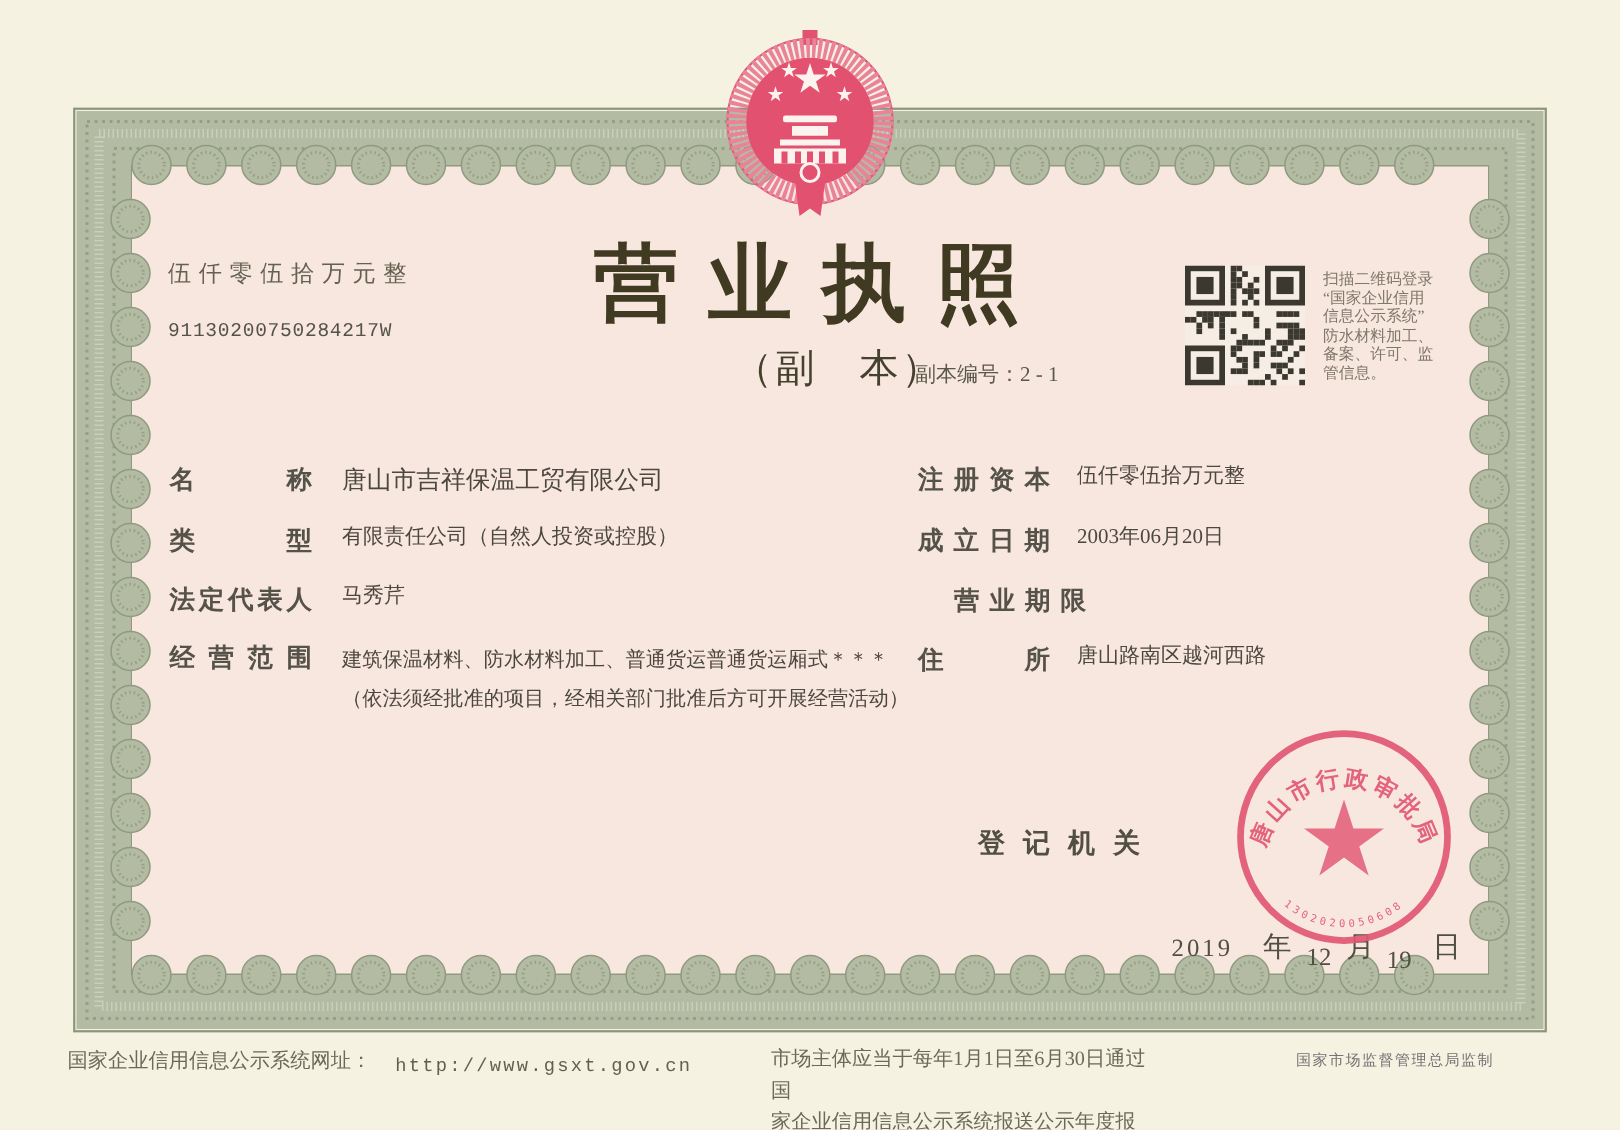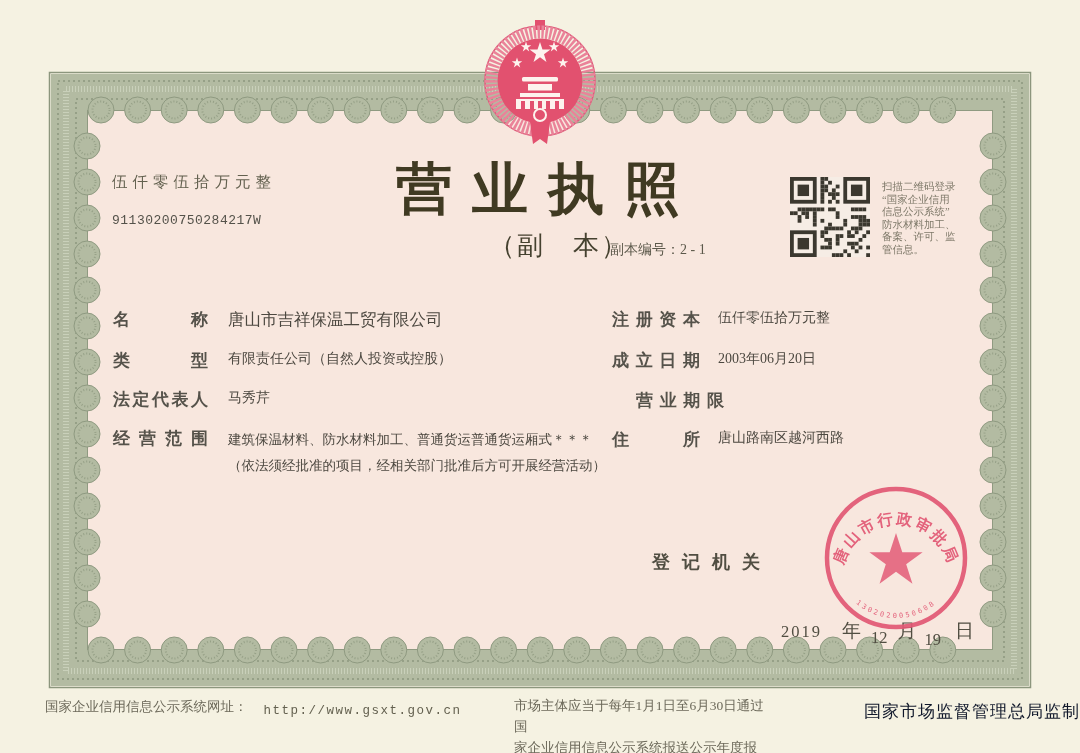--- a/index.html
+++ b/index.html
@@ -51,21 +51,21 @@
   .date-line .d { position:relative; top:8px; margin-left:8px; }
   .date-line .u-day { margin-left:14px; }
 
   .seal { position:absolute; left:818px; top:480px; width:156px; height:156px; z-index:5; opacity:.92; }
 
   .footer { position:absolute; left:0; top:692px; width:1080px; height:61px; font-size:13.5px; color:#6c695a; }
   .foot-site { position:absolute; left:45px; top:6px; white-space:nowrap; }
   .foot-site .url { font-family:"Liberation Mono","DejaVu Sans Mono",monospace; font-size:12.5px;
                     letter-spacing:1.5px; position:relative; top:3px; margin-left:16px; color:#63604f; }
   .foot-notice { position:absolute; left:514px; top:3px; width:250px; line-height:21px; }
-  .foot-producer { position:absolute; left:864px; top:8px; font-size:17px; letter-spacing:1px; color:#0f172a; }
+  .foot-producer { position:absolute; left:864px; top:8px; font-size:10px; letter-spacing:1px; color:#737373; }
 </style>
 </head>
 <body>
 
 <div class="page">
 
   <svg class="frame" width="1080" height="753">
     <rect x="87" y="110" width="906" height="540" fill="#f8e7de"></rect>
     <path d="M51,74 H1029 V686 H51 Z M87,110 V650 H993 V110 Z" fill-rule="evenodd" fill="#b3bba2"></path>
     <rect x="49.5" y="72.5" width="981" height="615" fill="none" stroke="#8c967d" stroke-width="1.5"></rect>

